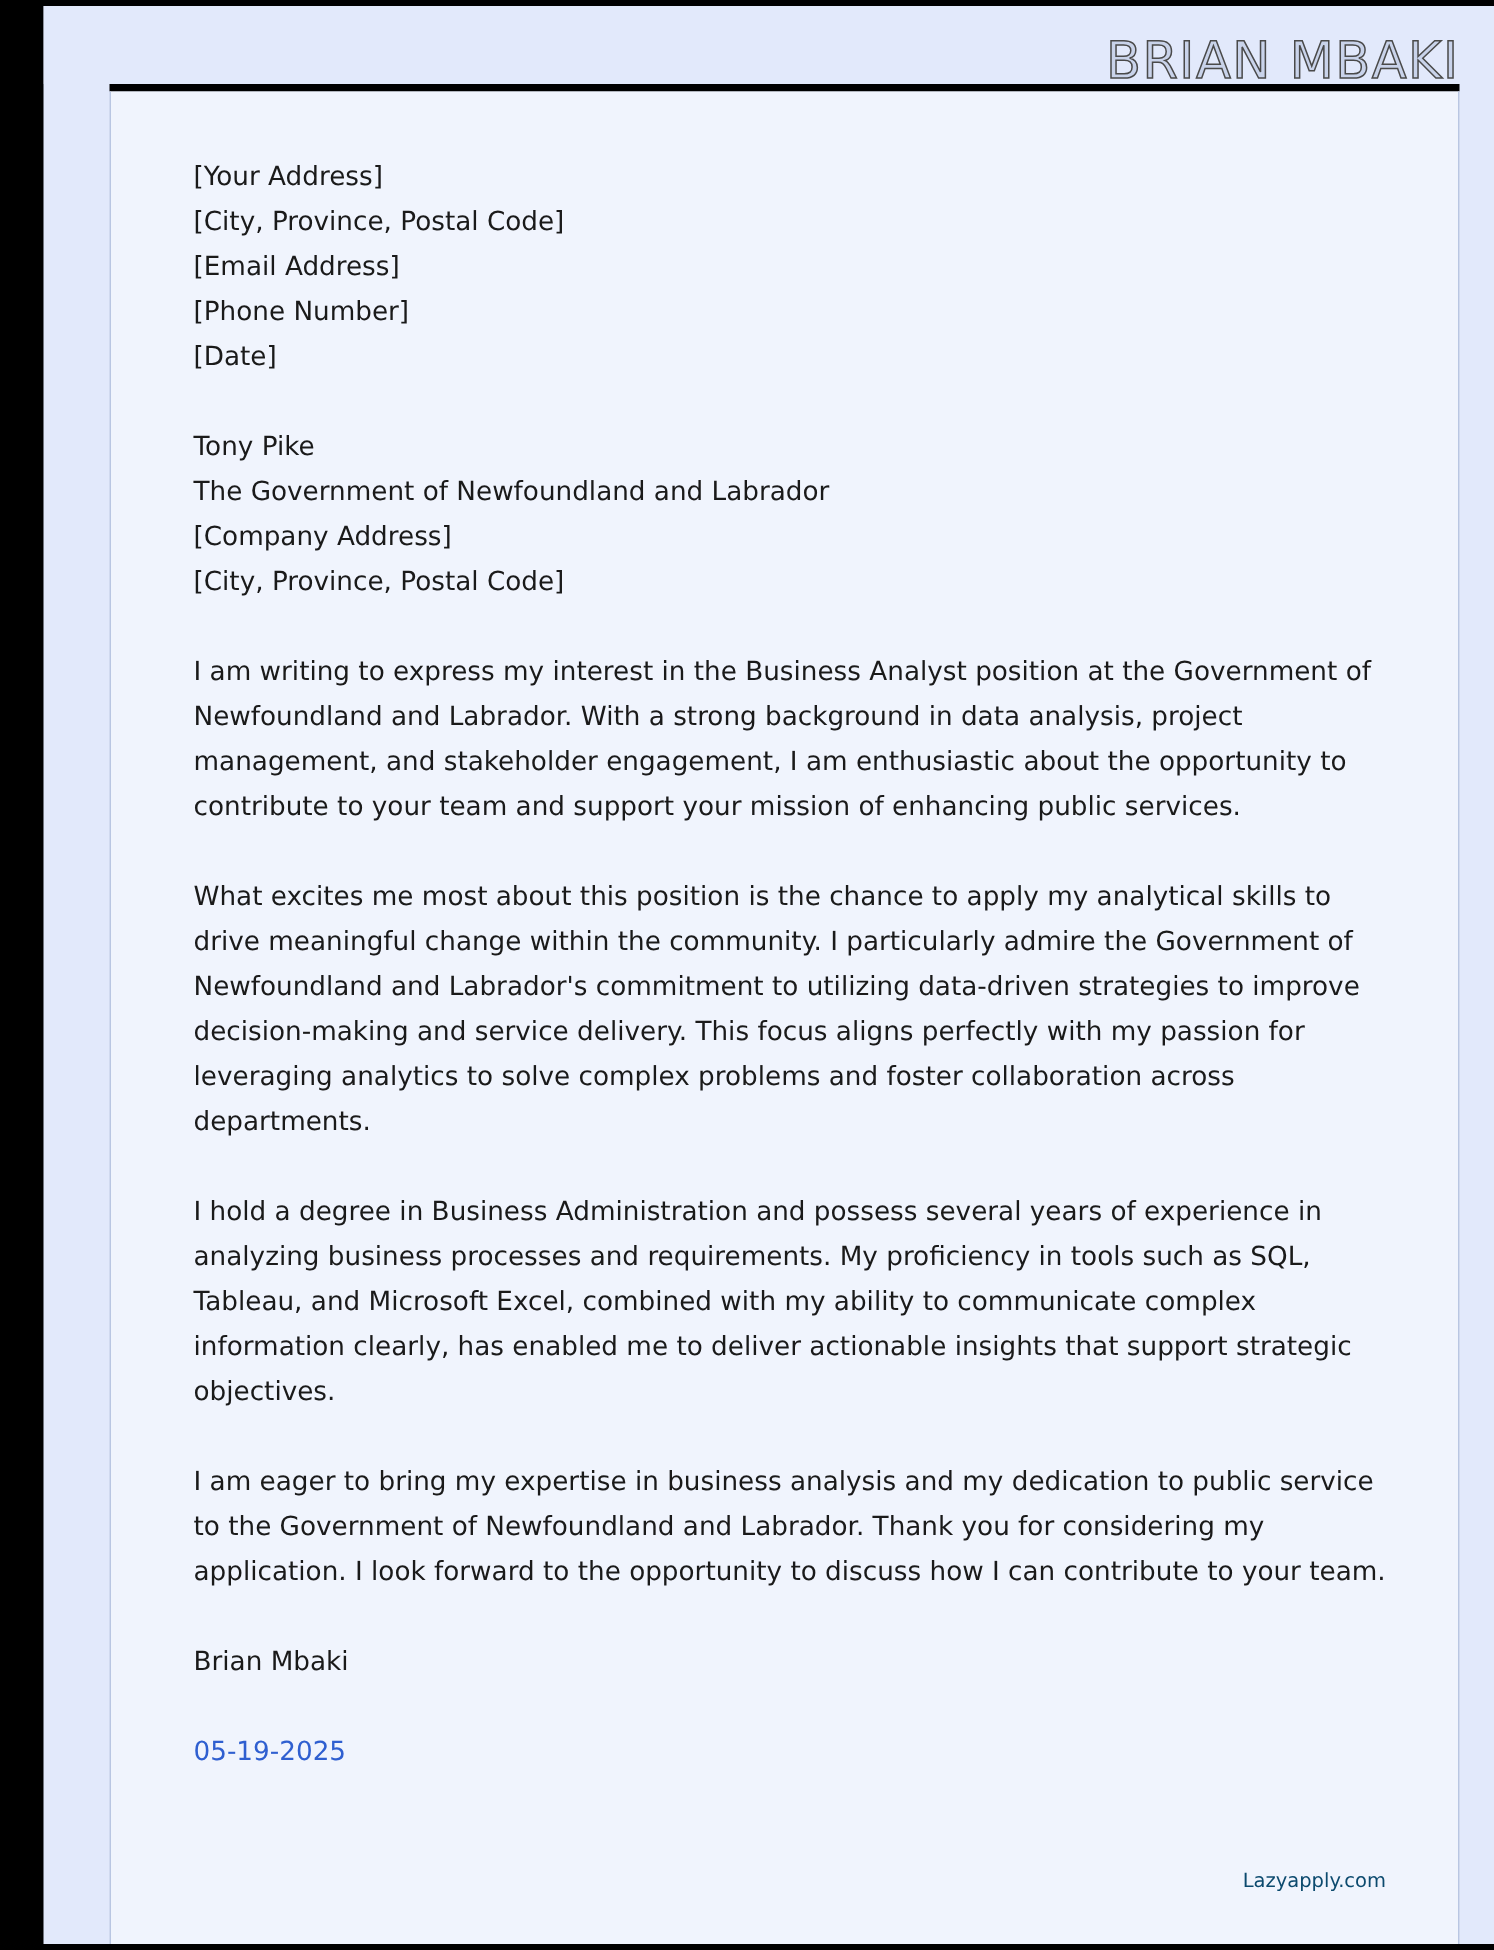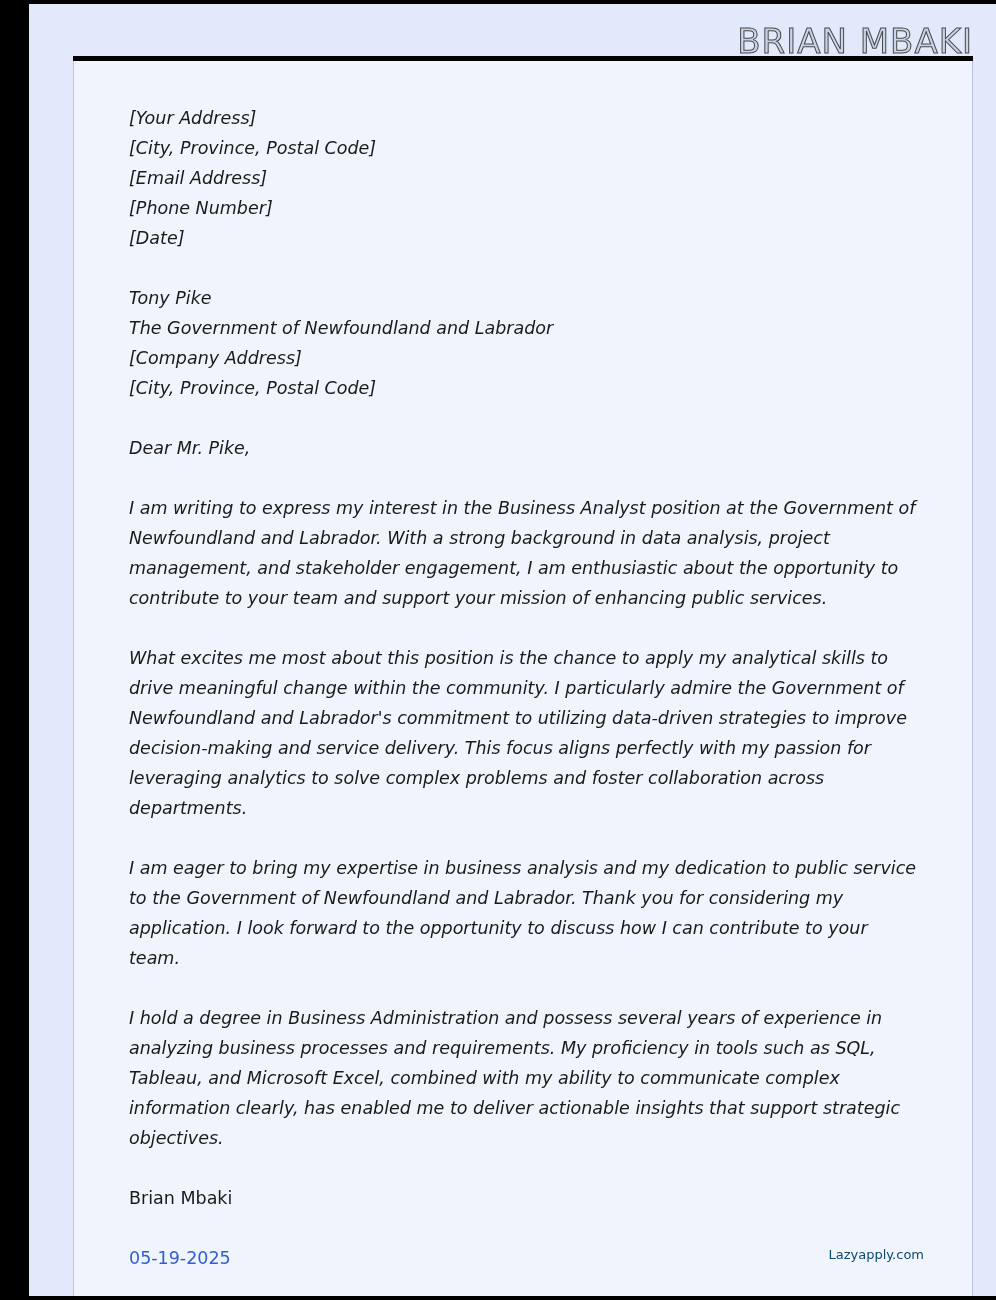--- a/index.html
+++ b/index.html
@@ -69,21 +69,20 @@
     left: 55px;
     top: 42px;
     width: 795px;
     font-size: 17.5px;
     line-height: 30px;
     color: #1a1a1a;
   }
   .block {
     margin: 0 0 30px 0;
     white-space: pre-line;
-    font-style: italic;
   }
   .block:last-child {
     margin-bottom: 0;
   }
   .sig-name {
     margin: 0;
     color: #1a1a1a;
   }
   .sig-date {
     margin: 30px 0 0 0;
@@ -111,25 +110,24 @@
     <div class="body-text">
       <p class="block">[Your Address]
 [City, Province, Postal Code]
 [Email Address]
 [Phone Number]
 [Date]</p>
       <p class="block">Tony Pike
 The Government of Newfoundland and Labrador
 [Company Address]
 [City, Province, Postal Code]</p>
-      <p class="block">Dear Mr. Pike,</p>
       <p class="block">I am writing to express my interest in the Business Analyst position at the Government of Newfoundland and Labrador. With a strong background in data analysis, project management, and stakeholder engagement, I am enthusiastic about the opportunity to contribute to your team and support your mission of enhancing public services.</p>
       <p class="block">What excites me most about this position is the chance to apply my analytical skills to drive meaningful change within the community. I particularly admire the Government of Newfoundland and Labrador's commitment to utilizing data-driven strategies to improve decision-making and service delivery. This focus aligns perfectly with my passion for leveraging analytics to solve complex problems and foster collaboration across departments.</p>
+      <p class="block">I hold a degree in Business Administration and possess several years of experience in analyzing business processes and requirements. My proficiency in tools such as SQL, Tableau, and Microsoft Excel, combined with my ability to communicate complex information clearly, has enabled me to deliver actionable insights that support strategic objectives.</p>
       <p class="block">I am eager to bring my expertise in business analysis and my dedication to public service to the Government of Newfoundland and Labrador. Thank you for considering my application. I look forward to the opportunity to discuss how I can contribute to your team.</p>
-      <p class="block">I hold a degree in Business Administration and possess several years of experience in analyzing business processes and requirements. My proficiency in tools such as SQL, Tableau, and Microsoft Excel, combined with my ability to communicate complex information clearly, has enabled me to deliver actionable insights that support strategic objectives.</p>
       <p class="sig-name">Brian Mbaki</p>
       <p class="sig-date">05-19-2025</p>
     </div>
 
     <div class="footer-brand">Lazyapply.com</div>
   </div>
 
 </div>
 
 </body></html>

